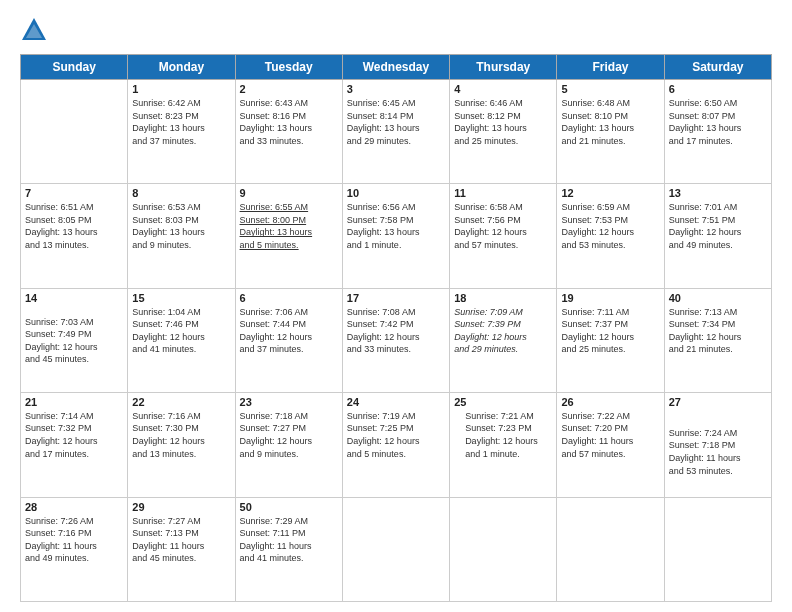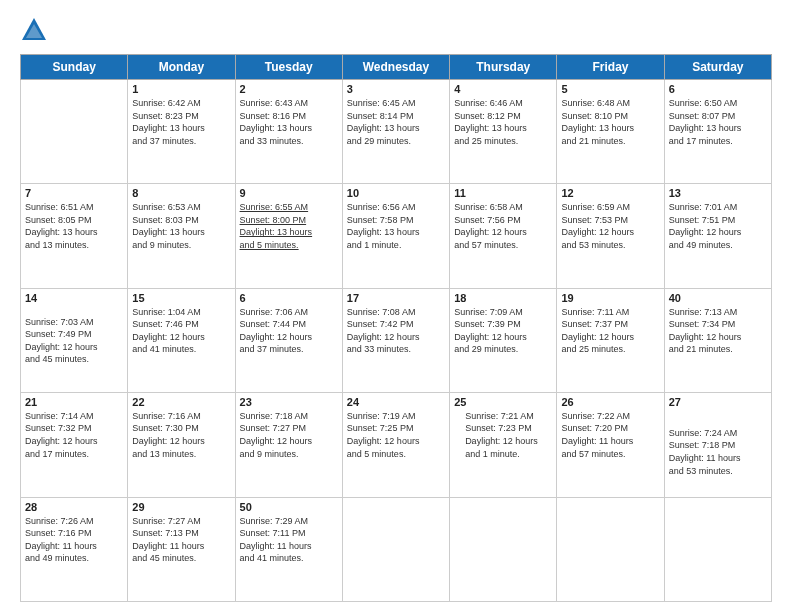--- a/index.html
+++ b/index.html
@@ -257,21 +257,21 @@
           </td>
           <td>
             <span class="day-num">17</span>
             <div class="day-info" style="white-space: pre-line;">Sunrise: 7:08 AM
 Sunset: 7:42 PM
 Daylight: 12 hours
 and 33 minutes.</div>
           </td>
           <td>
             <span class="day-num">18</span>
-            <div class="day-info" style="white-space: pre-line;">Sunrise: 7:09 AM
+            <div class="day-info" style="white-space: pre-line; font-style: italic;">Sunrise: 7:09 AM
 Sunset: 7:39 PM
 Daylight: 12 hours
 and 29 minutes.</div>
           </td>
           <td>
             <span class="day-num">19</span>
             <div class="day-info" style="white-space: pre-line;">Sunrise: 7:11 AM
 Sunset: 7:37 PM
 Daylight: 12 hours
 and 25 minutes.</div>

